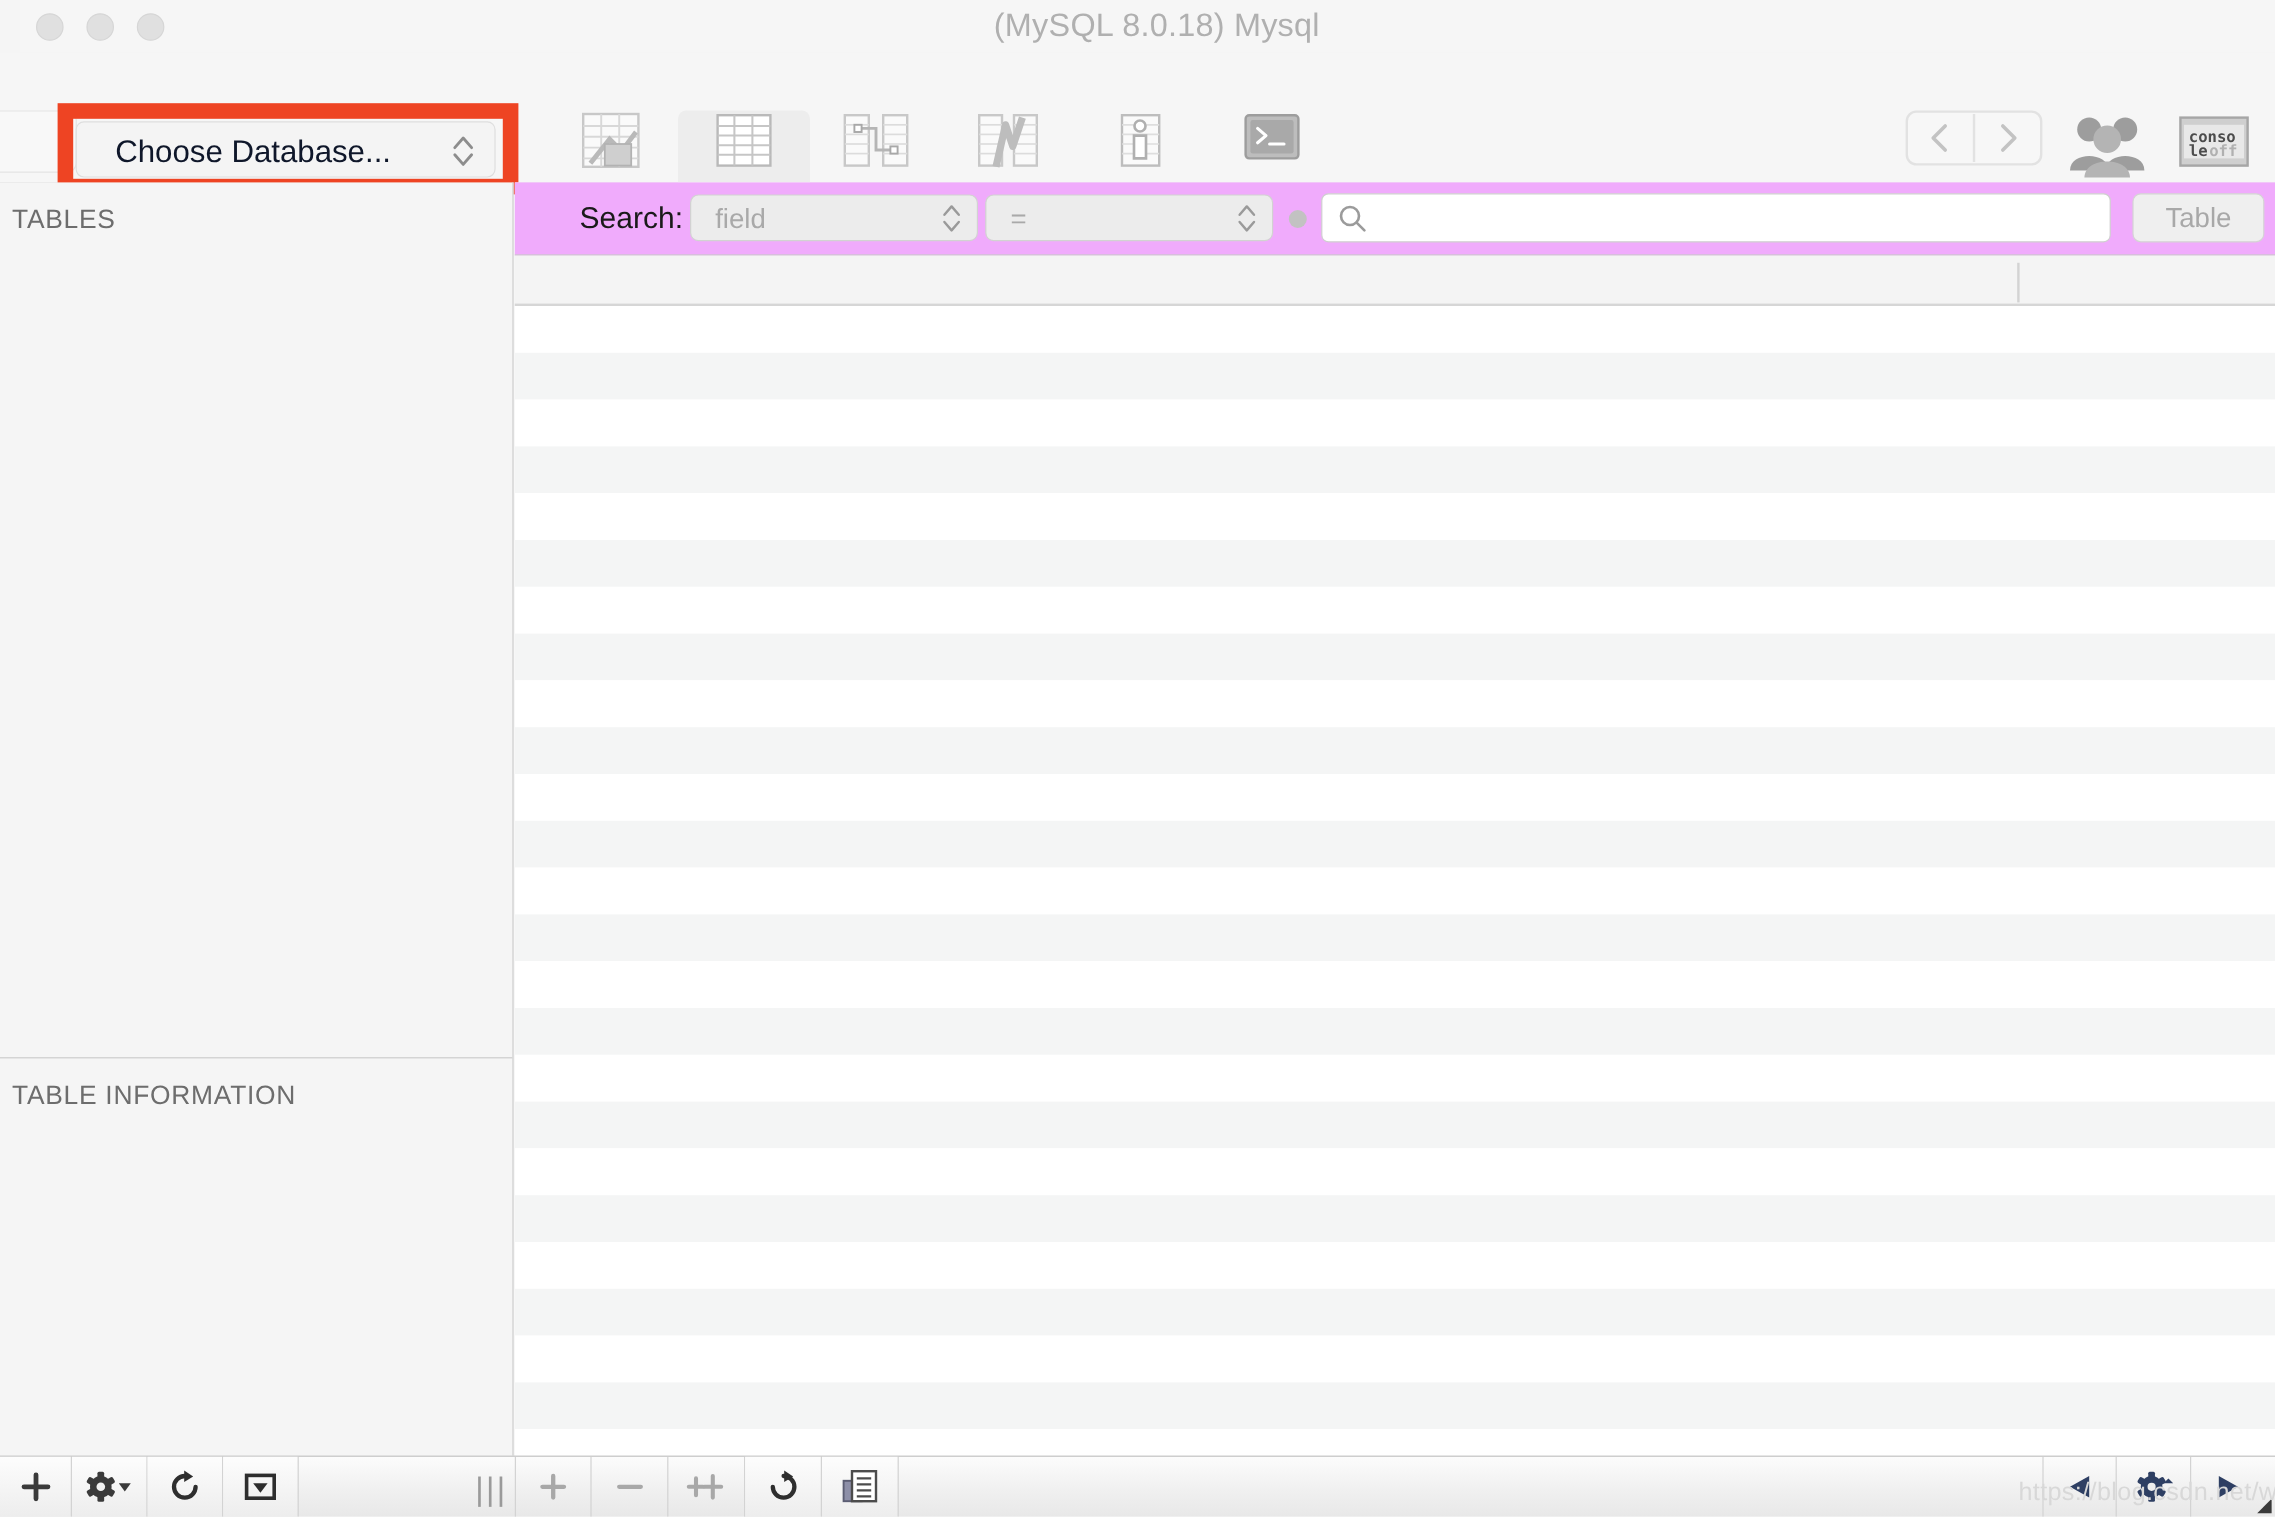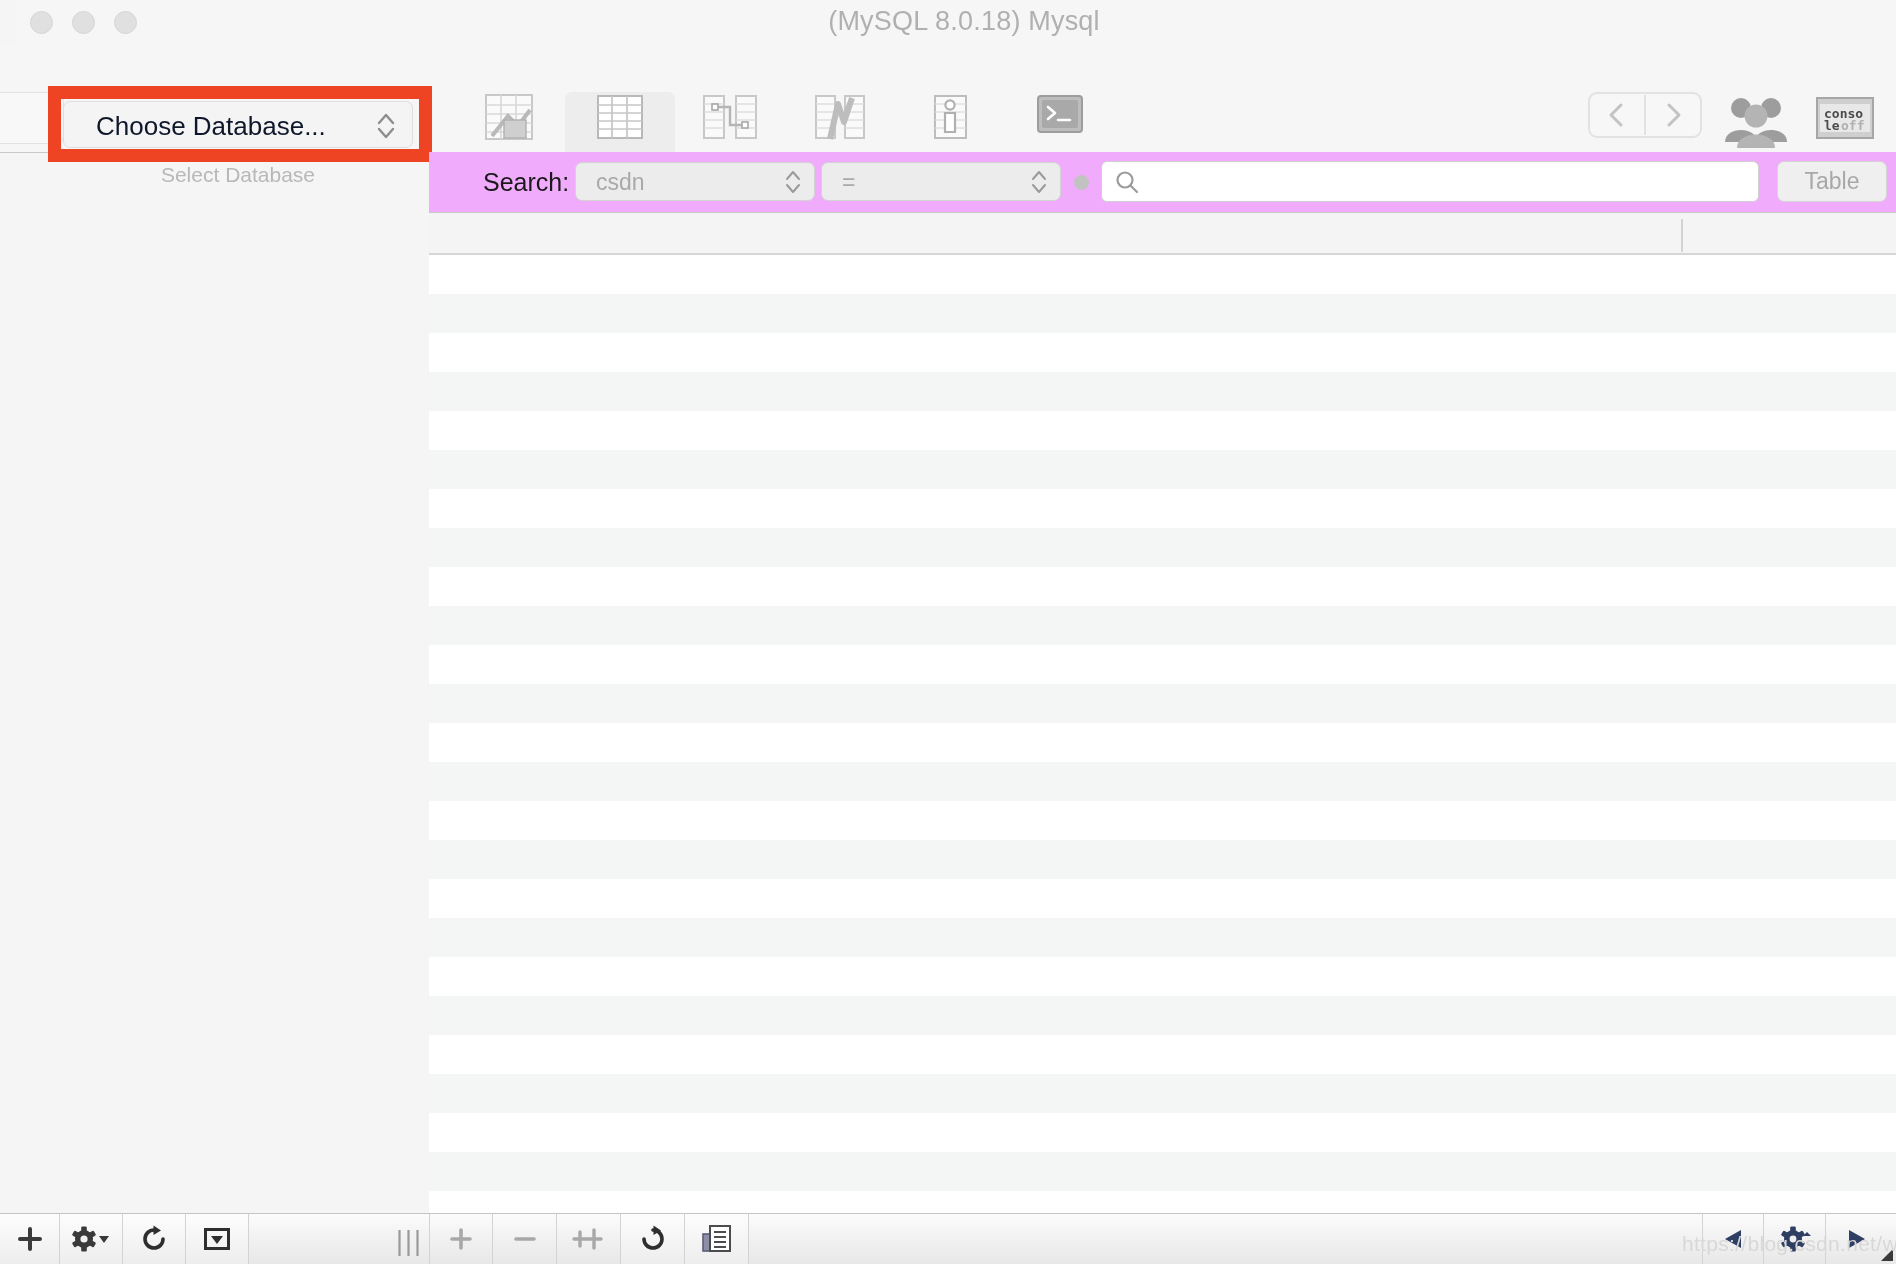--- a/index.html
+++ b/index.html
@@ -406,28 +406,39 @@
           <rect x="6" y="12" width="50" height="28" fill="#e8e8e8"></rect>
           <text x="10" y="26" font-family="'DejaVu Sans Mono',monospace" font-size="13" font-weight="bold" fill="#4c4c4c">conso</text>
           <text x="10" y="38" font-family="'DejaVu Sans Mono',monospace" font-size="13" font-weight="bold" fill="#4c4c4c">le</text>
           <text x="27" y="38" font-family="'DejaVu Sans Mono',monospace" font-size="13" font-weight="bold" fill="#b0b0b0">off</text>
         </svg>
       </span>
       <span class="cap">Console</span>
     </div>
   </div>
 
+  <div class="sidebar">
+    <div class="sb-tables">
+      <div class="sb-header">TABLES</div>
+      <div></div>
+    </div>
+    <div class="sb-divider"></div>
+    <div class="sb-info">
+      <div class="sb-header">TABLE INFORMATION</div>
+      <div></div>
+    </div>
+  </div>
 
   <div class="content">
 
     <div class="searchbar">
       <span class="search-label">Search:</span>
 
       <div class="pulldown" id="pd-field">
-        <span class="ptxt">csdn</span>
+        <span class="ptxt">field</span>
         <span class="pstep">
           <svg width="18" height="28" viewBox="0 0 18 28">
             <path d="M3 11 L9 4 L15 11" fill="none" stroke="#9a9a9a" stroke-width="2" stroke-linecap="round" stroke-linejoin="round"></path>
             <path d="M3 17 L9 24 L15 17" fill="none" stroke="#9a9a9a" stroke-width="2" stroke-linecap="round" stroke-linejoin="round"></path>
           </svg>
         </span>
       </div>
 
       <div class="pulldown" id="pd-op">
         <span class="ptxt">=</span>

